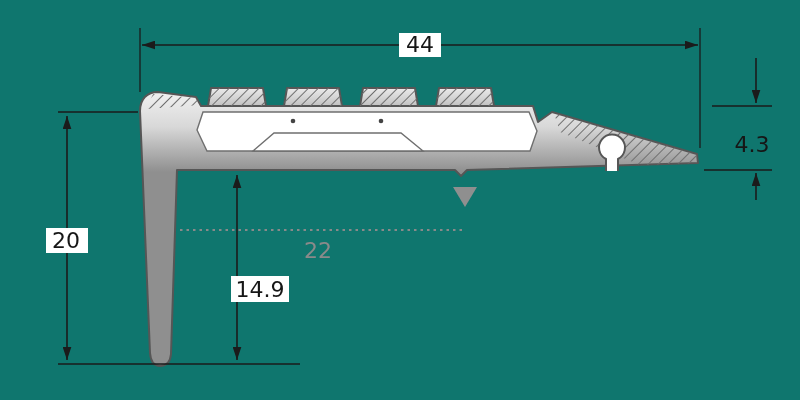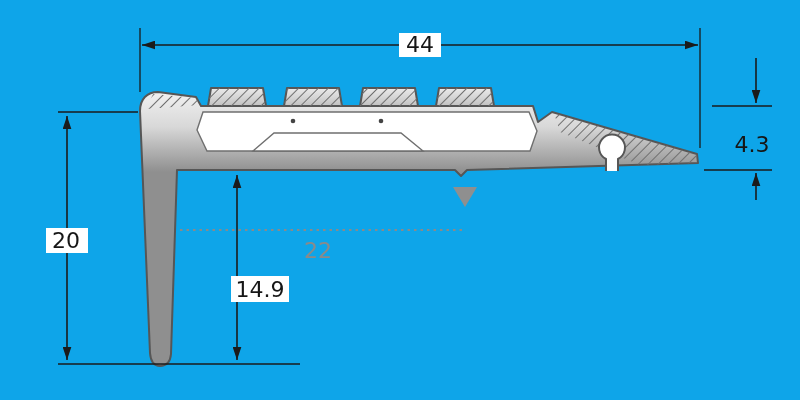--- a/index.html
+++ b/index.html
@@ -1,16 +1,16 @@
 <!DOCTYPE html>
 <html><head>
 <meta charset="utf-8">
 <style>
   html,body{margin:0;padding:0;background:#ffffff;}
-  .page{width:800px;height:400px;position:relative;background:#0ea5e9;overflow:hidden;}
+  .page{width:800px;height:400px;position:relative;background:#0f766e;overflow:hidden;}
   svg{display:block;}
   text{font-family:"DejaVu Sans","Liberation Sans",sans-serif;font-size:22px;fill:#161616;}
   .dim-line{stroke:#1b1b1b;stroke-width:1.6;fill:none;}
   .ext-line{stroke:#1b1b1b;stroke-width:1.3;fill:none;}
   .profile{stroke:#565656;stroke-width:2;stroke-linejoin:round;}
   .inner-line{stroke:#6f6f6f;stroke-width:1.4;fill:#ffffff;}
   .label-bg{fill:#ffffff;}
 </style>
 </head>
 <body>

